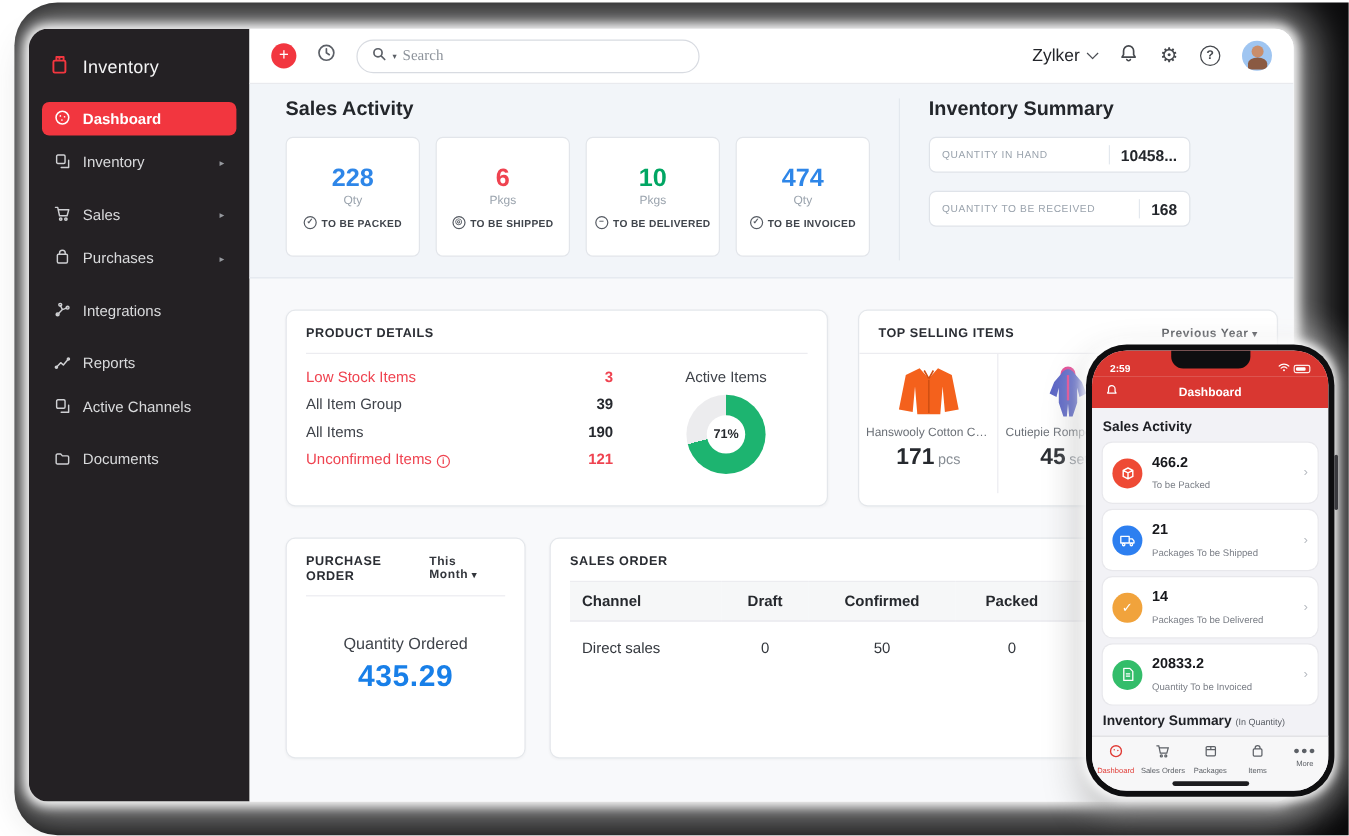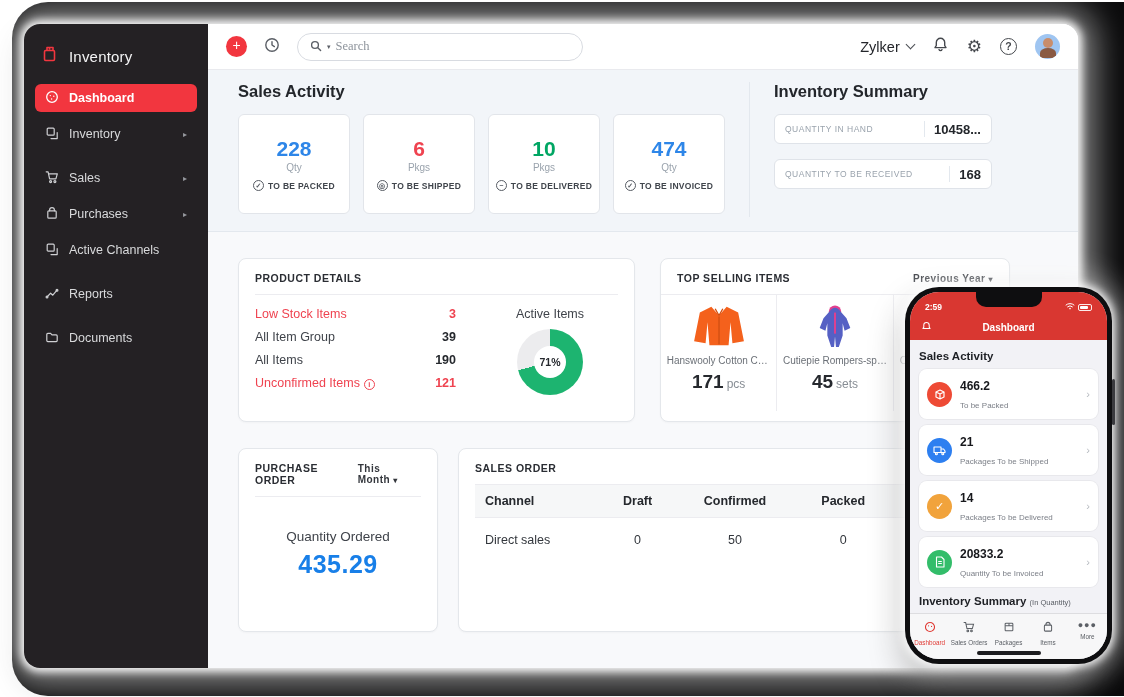--- a/index.html
+++ b/index.html
@@ -77,21 +77,21 @@
   .row1 { display:flex; gap:25px; margin-bottom:26px; }
   .row2 { display:flex; gap:20px; }
   .card { background:#fff; border:1px solid #e4e7eb; border-radius:8px; padding:13px 16px;
     box-shadow:0 1px 2px rgba(30,35,40,.03); }
   .card-header { display:flex; justify-content:space-between; align-items:center;
     font-size:10.5px; font-weight:bold; color:#2a2d33; letter-spacing:.5px; margin-bottom:10px; }
   .range-select { font-size:10px; font-weight:bold; color:#33363c; cursor:pointer; }
   .range-select .tri { font-size:8px; margin-left:3px; }
   .card-hr { border:none; border-top:1px solid #ececf0; margin-bottom:12px; }
 
-  .pd-card { width:397px; height:164px; }
+  .pd-card { width:452px; height:164px; }
   .pd-body { display:flex; }
   .pd-list { flex:1; padding-right:26px; }
   .pd-row { display:flex; justify-content:space-between; align-items:center;
     font-size:12.5px; color:#3f434a; margin-bottom:9px; }
   .pd-row .pd-val { font-weight:bold; color:#26292e; }
   .pd-row.alert, .pd-row.alert .pd-val { color:#ef4350; }
   .info-ic { display:inline-block; width:11px; height:11px; border:1px solid #ef4350; border-radius:50%;
     font-size:7.5px; line-height:10px; text-align:center; color:#ef4350; margin-left:4px; font-weight:bold; }
   .pd-right { width:136px; text-align:center; }
   .pd-right .donut-title { font-size:12.5px; color:#3f434a; margin-bottom:8px; }
@@ -215,38 +215,49 @@
       <div class="nav-item">
         <span>
           <svg width="14" height="14" viewBox="0 0 14 14" fill="none" stroke="#cfd0d3" stroke-width="1.2" stroke-linecap="round" stroke-linejoin="round">
             <path d="M4.6 4.8 V4 a2.4 2.4 0 0 1 4.8 0 v.8"></path>
               <rect x="2.8" y="4.8" width="8.4" height="7.4" rx="1"></rect>
           </svg>
         </span>
         <span>Purchases</span>
         <span class="submenu-caret">▸</span>
       </div>
-      <div class="nav-item">
-        <span>
-          <svg width="14" height="14" viewBox="0 0 14 14" fill="none" stroke="#cfd0d3" stroke-width="1.2" stroke-linecap="round" stroke-linejoin="round">
-            <rect x="2.2" y="2.2" width="7" height="7" rx="1"></rect>
-              <path d="M12.2 12.6 H6 M12.2 12.6 V6.6"></path>
-          </svg>
-        </span>
-        <span>Active Channels</span>
+      <div class="nav-item gap-above">
+        <span>
+          <svg width="14" height="14" viewBox="0 0 14 14" fill="none" stroke="#cfd0d3" stroke-width="1.2" stroke-linecap="round" stroke-linejoin="round">
+            <path d="M3 11 L7 7 M7 7 L5.2 3.4 M7 7 L11 5.6"></path>
+              <circle cx="3" cy="11" r="1.2"></circle>
+              <circle cx="5.2" cy="3" r="1.2"></circle>
+              <circle cx="11.3" cy="5.4" r="1.2"></circle>
+          </svg>
+        </span>
+        <span>Integrations</span>
       </div>
       <div class="nav-item gap-above">
         <span>
           <svg width="14" height="14" viewBox="0 0 14 14" fill="none" stroke="#cfd0d3" stroke-width="1.2" stroke-linecap="round" stroke-linejoin="round">
             <path d="M2 11 L5.6 7.2 L7.8 9.2 L12 4.2"></path>
               <circle cx="2" cy="11" r=".9"></circle>
               <circle cx="12" cy="4.2" r=".9"></circle>
           </svg>
         </span>
         <span>Reports</span>
+      </div>
+      <div class="nav-item">
+        <span>
+          <svg width="14" height="14" viewBox="0 0 14 14" fill="none" stroke="#cfd0d3" stroke-width="1.2" stroke-linecap="round" stroke-linejoin="round">
+            <rect x="2.2" y="2.2" width="7" height="7" rx="1"></rect>
+              <path d="M12.2 12.6 H6 M12.2 12.6 V6.6"></path>
+          </svg>
+        </span>
+        <span>Active Channels</span>
       </div>
       <div class="nav-item gap-above">
         <span>
           <svg width="14" height="14" viewBox="0 0 14 14" fill="none" stroke="#cfd0d3" stroke-width="1.2" stroke-linecap="round" stroke-linejoin="round">
             <path d="M1.8 4.4 a1 1 0 0 1 1-1 h2.8 l1.4 1.5 h4.2 a1 1 0 0 1 1 1 v4.7 a1 1 0 0 1-1 1 H2.8 a1 1 0 0 1-1-1 Z"></path>
           </svg>
         </span>
         <span>Documents</span>
       </div>
     </div>

